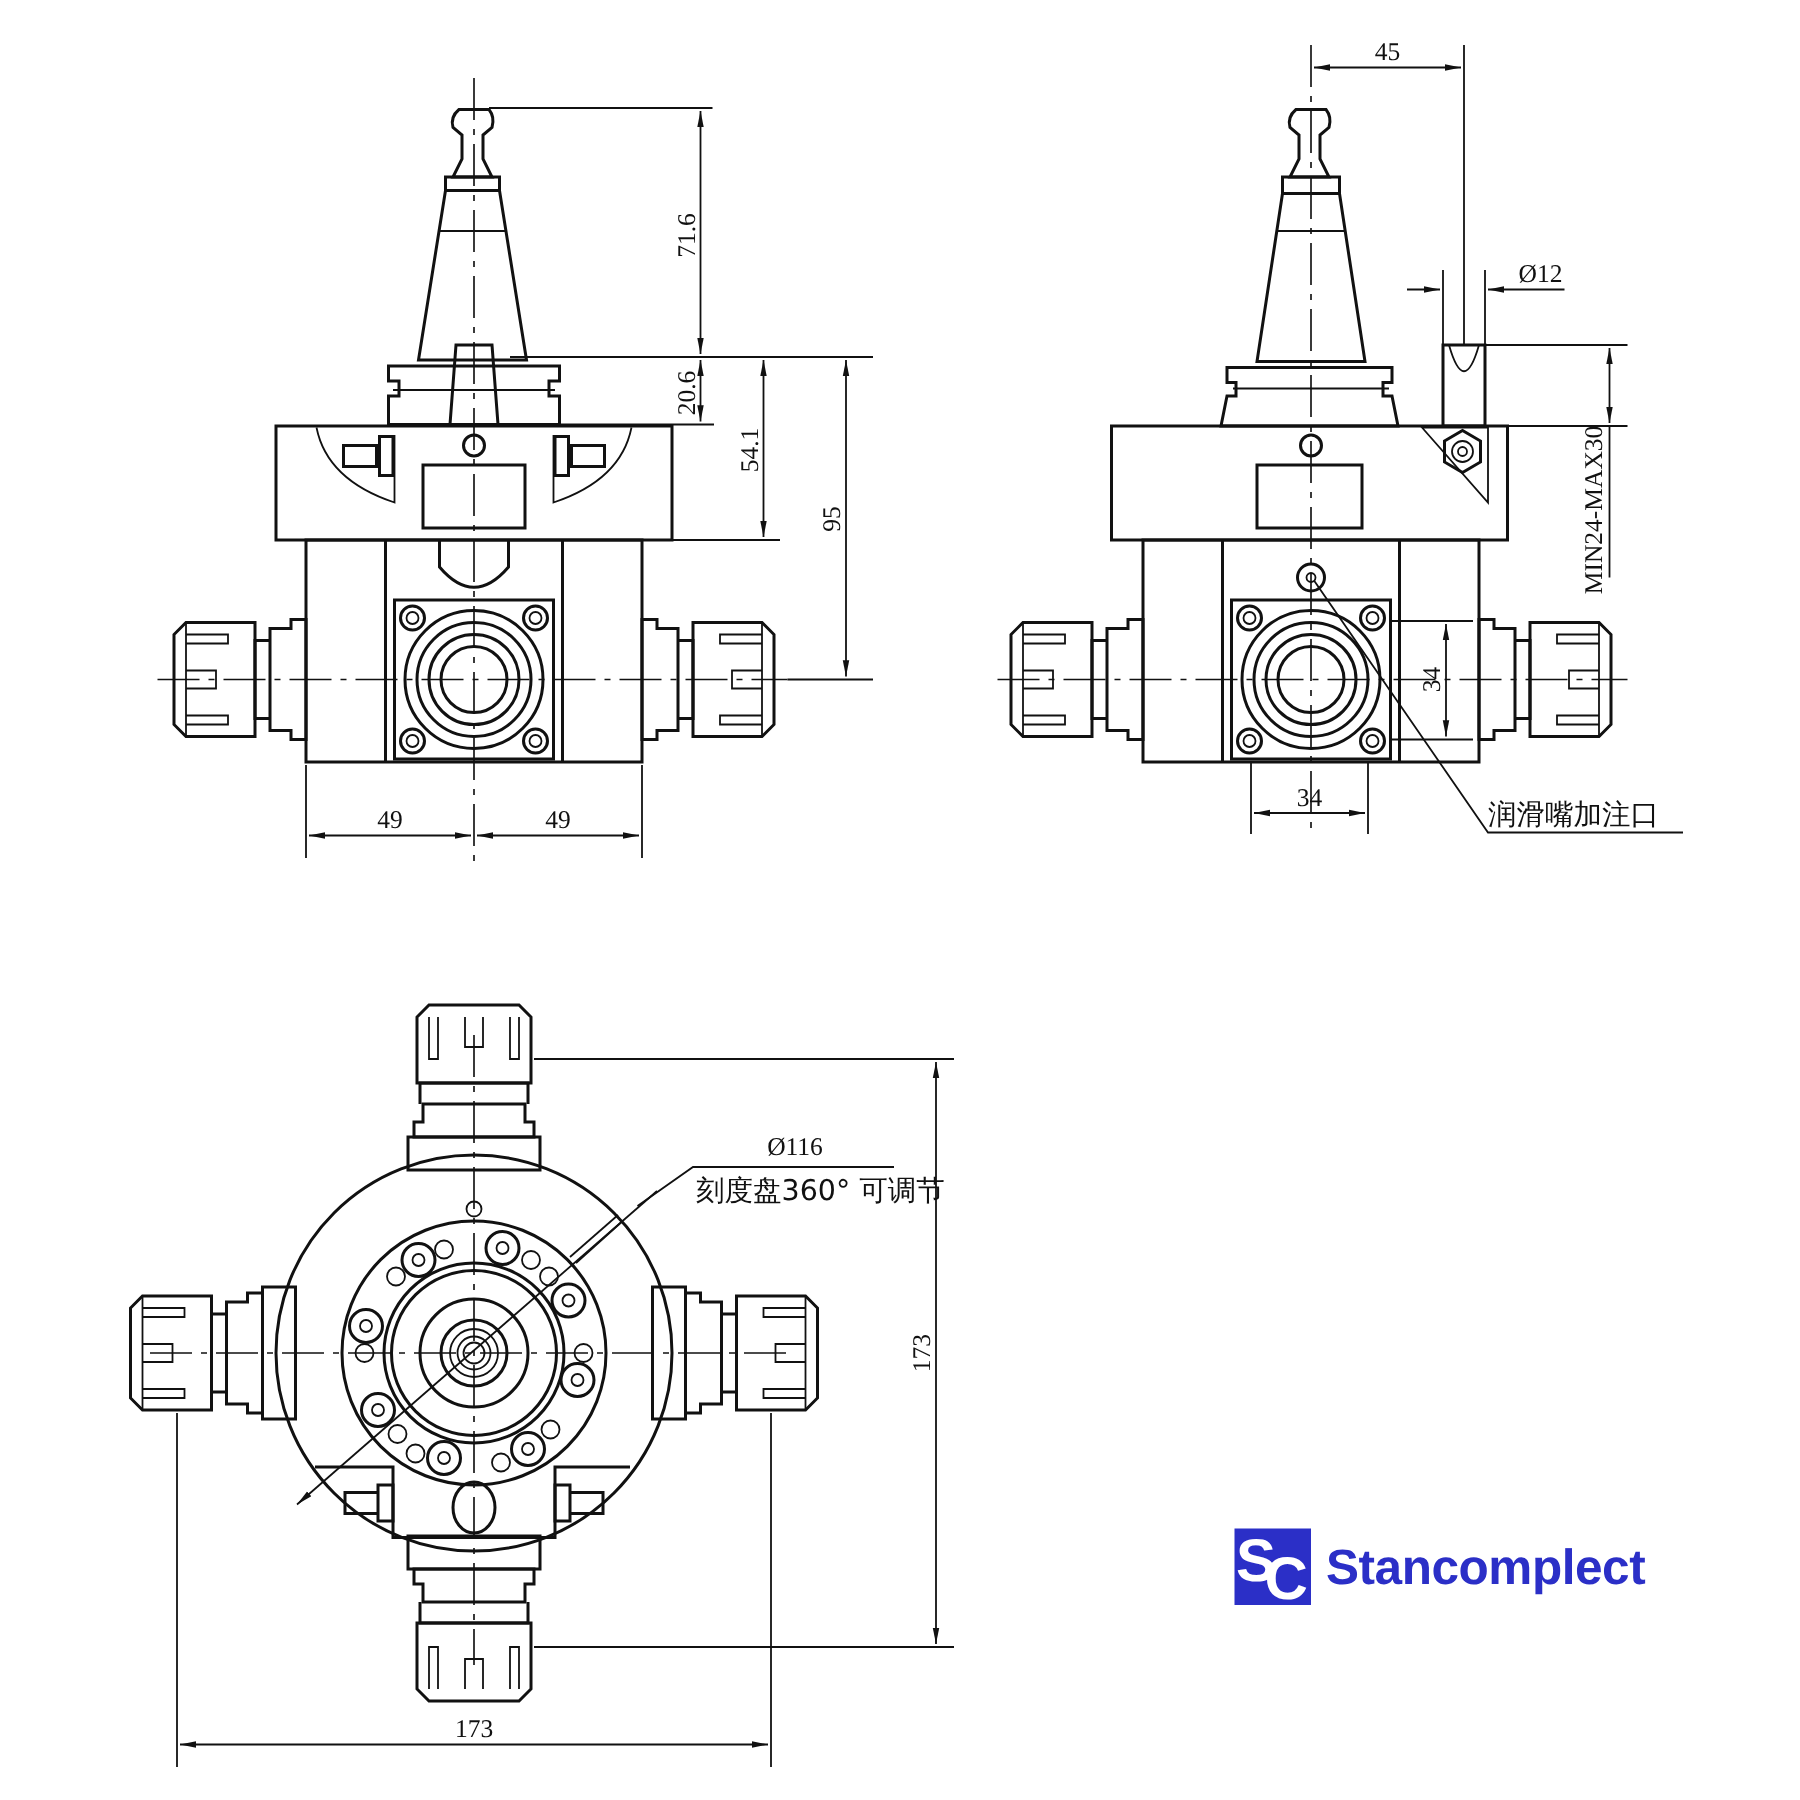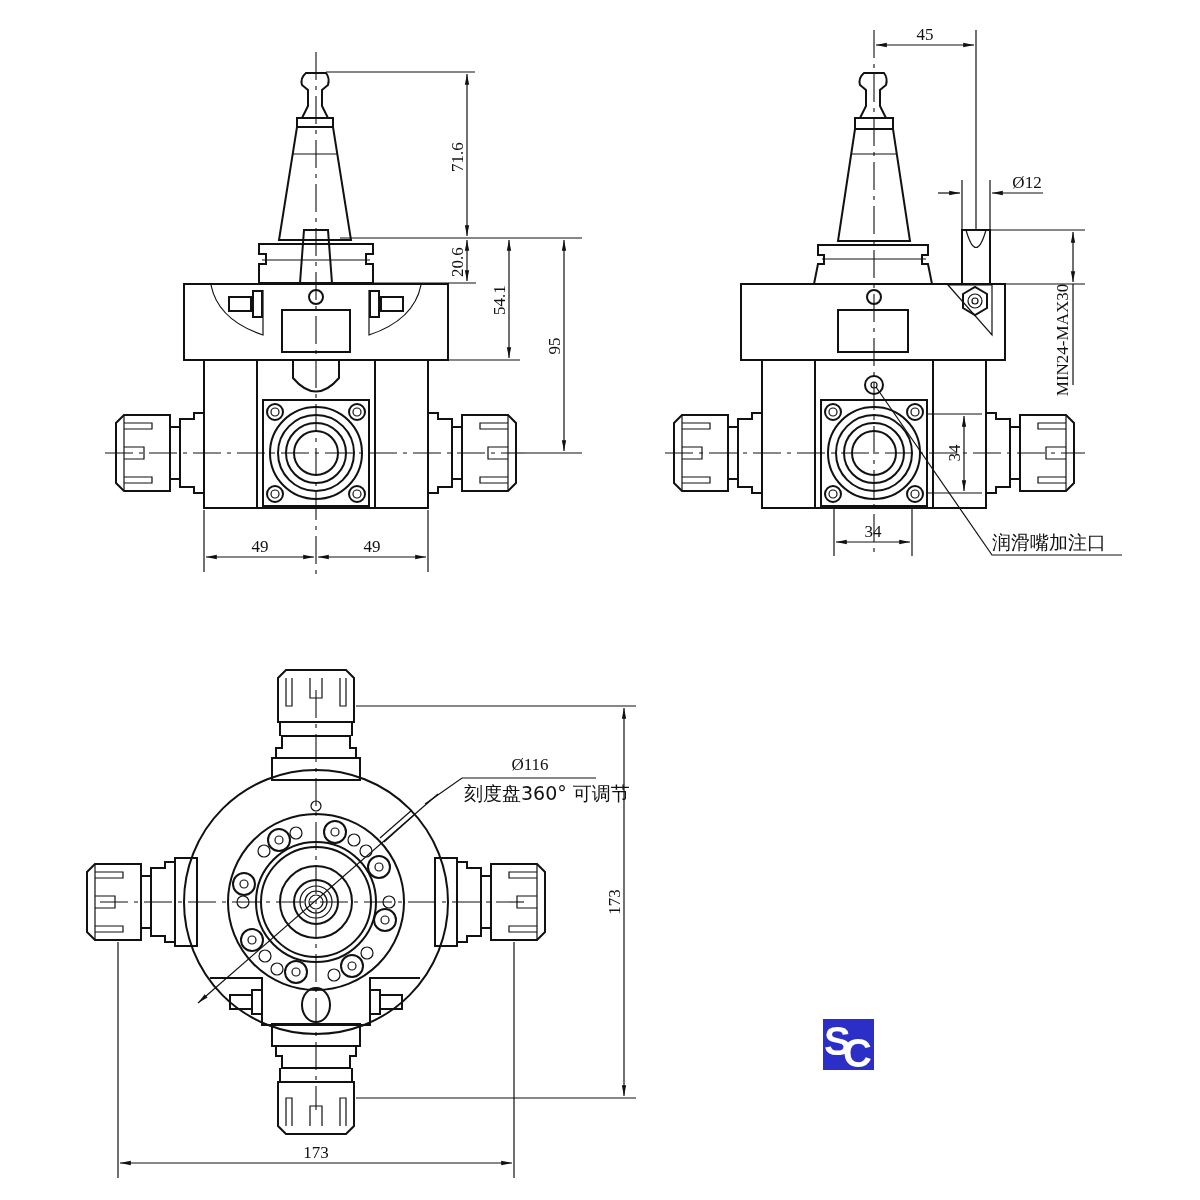--- a/index.html
+++ b/index.html
@@ -252,13 +252,14 @@
     <line class="dim" x1="120" y1="1163" x2="512" y2="1163" marker-start="url(#arr)" marker-end="url(#arr)"></line>
     <text class="txt" x="316" y="1158" text-anchor="middle">173</text>
   </g>
 </svg>
 
 <div class="logo">
   <div class="logo-mark">
     <span class="s">S</span>
     <span class="c">C</span>
   </div>
+  <div class="logo-text">Stancomplect</div>
 </div>
 
 </body></html>

